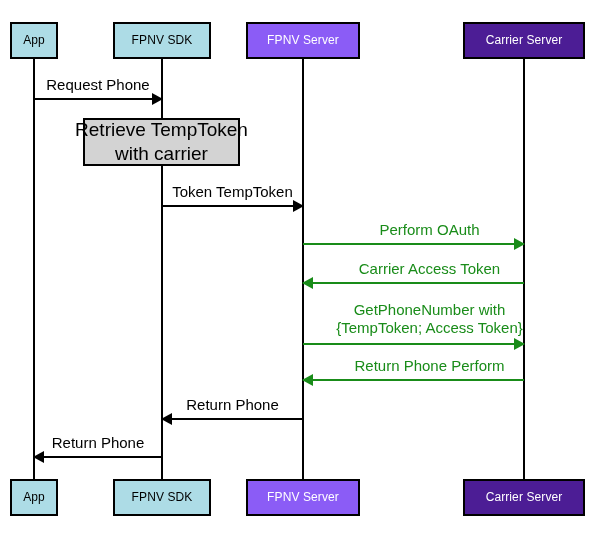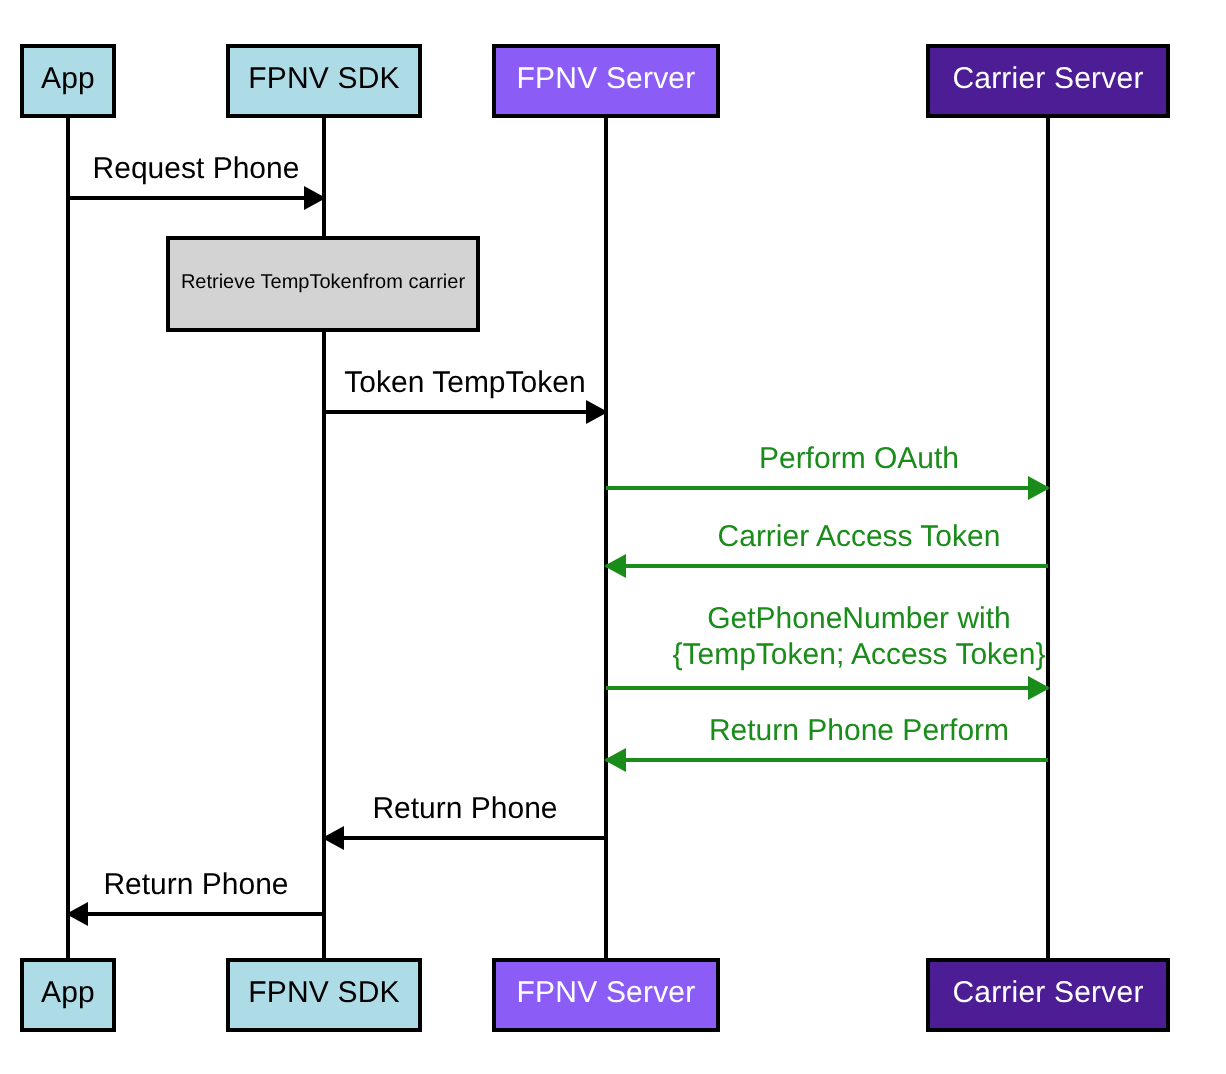--- a/index.html
+++ b/index.html
@@ -22,21 +22,21 @@
     width: 2px;
     background: #000000;
   }
   .actor-box {
     position: absolute;
     box-sizing: border-box;
     border: 2px solid #000000;
     display: flex;
     align-items: center;
     justify-content: center;
-    font-size: 15px;
+    font-size: 12px;
     line-height: 1.1;
     white-space: nowrap;
     letter-spacing: 0.1px;
   }
   .actor-box.light {
     background: #addce6;
     color: #000000;
   }
   .actor-box.blue {
     background: #8b5cf6;
@@ -46,24 +46,24 @@
     background: #4c1d95;
     color: #ffffff;
   }
   .note-box {
     position: absolute;
     box-sizing: border-box;
     border: 2px solid #000000;
     background: #d3d3d3;
     color: #000000;
     display: flex;
-    flex-direction: row;
+    flex-direction: column;
     align-items: center;
     justify-content: center;
-    font-size: 10px;
+    font-size: 19px;
     line-height: 1.25;
     text-align: center;
     white-space: nowrap;
   }
   .note-box .note-line { display: block; }
   .msg {
     position: absolute;
     height: 0;
   }
   .msg-line {
@@ -135,21 +135,21 @@
       <div class="actor-box blue" style="left: 246px; top: 22px; width: 114px; height: 37px;">
         <span>FPNV Server</span>
       </div>
       <div class="actor-box green" style="left: 463px; top: 22px; width: 122px; height: 37px;">
         <span>Carrier Server</span>
       </div>
     </div>
   <div id="notes-layer">
       <div class="note-box" style="left: 83px; top: 118px; width: 157px; height: 48px;">
         <span class="note-line">Retrieve TempToken</span>
-        <span class="note-line">from carrier</span>
+        <span class="note-line">with carrier</span>
       </div>
     </div>
   <div id="messages-layer">
       <div class="msg" style="left: 34px; top: 98px; width: 128px;">
         <div class="msg-line black"></div>
         <div class="arrow-head right black"></div>
         <div class="msg-label black one-line">
           <span>Request Phone</span>
         </div>
       </div>

